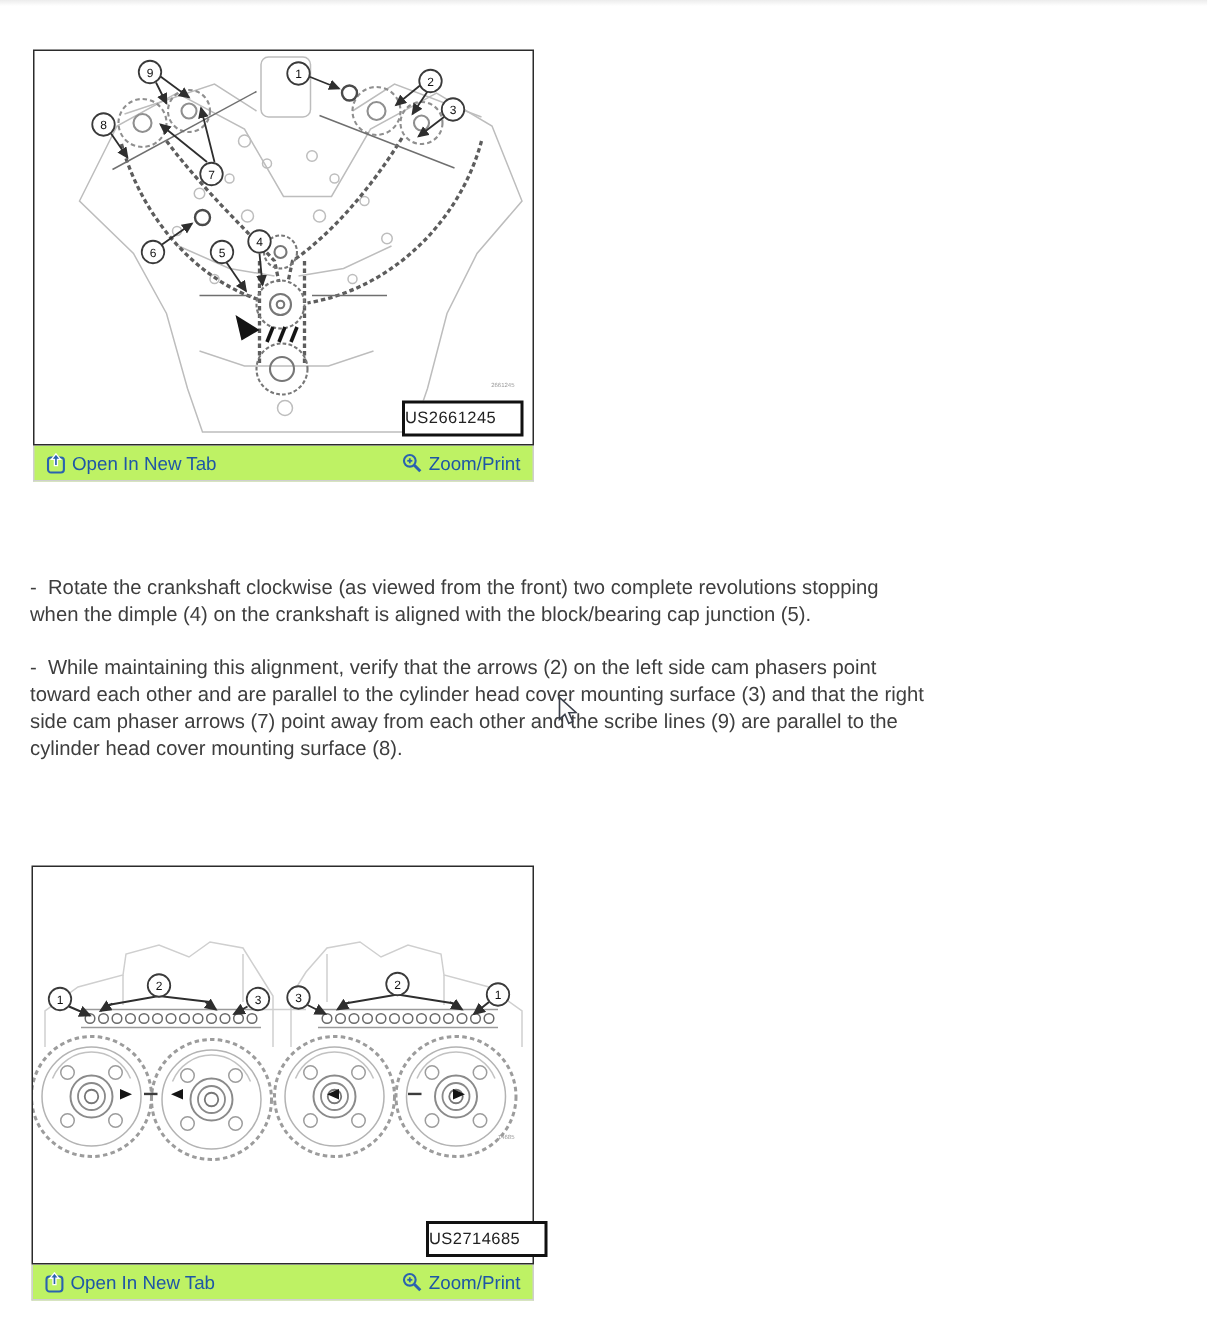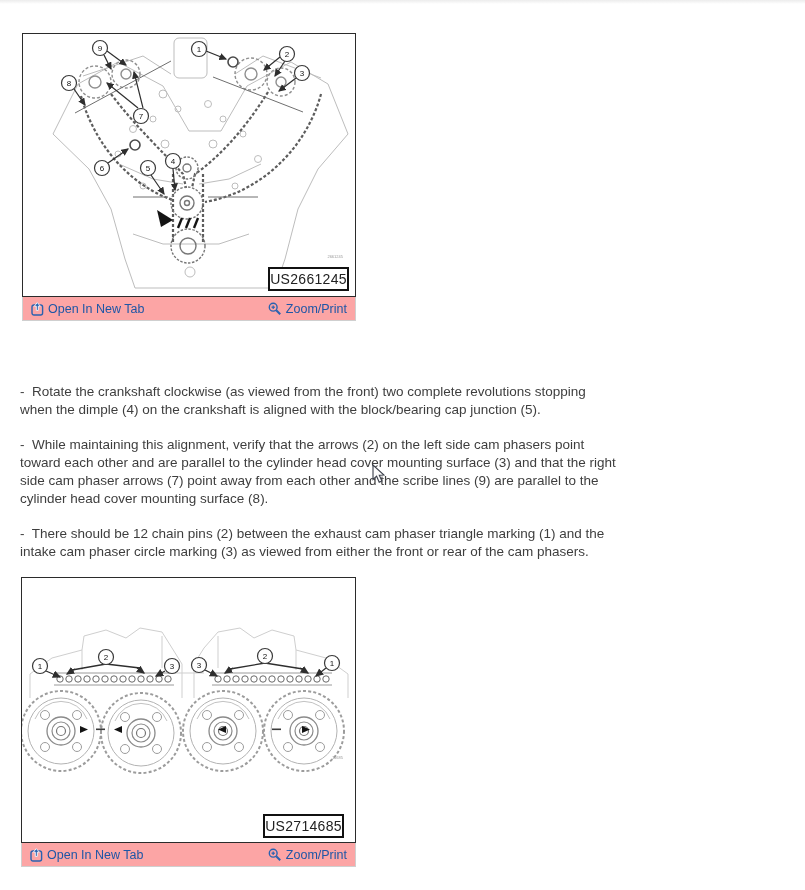--- a/index.html
+++ b/index.html
@@ -5,29 +5,29 @@
   html,body{margin:0;padding:0;background:#fff;}
   #page{position:relative;width:805px;height:890px;background:#ffffff;overflow:hidden;
         font-family:"Liberation Sans",sans-serif;}
   .top-strip{position:absolute;left:0;top:0;width:100%;height:4px;
         background:linear-gradient(#ececec,#ffffff);}
 
   
   .fig-widget{position:absolute;width:334px;}
   .fig-image{position:relative;height:264px;border:1px solid #2b2b2b;background:#fff;box-sizing:border-box;}
   .fig-toolbar{display:flex;justify-content:space-between;align-items:center;height:24px;
-        border:1px solid #cfcfcf;border-top:none;background:#fca5a5;box-sizing:border-box;
+        border:1px solid #cfcfcf;border-top:none;background:#bef264;box-sizing:border-box;
         padding:0 8px;}
   .tb-link{display:inline-flex;align-items:center;gap:4px;color:#1e56a6;font-size:12.5px;
         text-decoration:none;cursor:pointer;}
   .tb-link svg{display:block;}
 
   
-  .id-label{position:absolute;border:2px solid #111;background:#fff;font-size:14px;color:#222;
-        display:flex;align-items:center;justify-content:center;letter-spacing:.3px;}
+  .id-label{position:absolute;border:2px solid #111;background:#fff;font-size:11px;color:#222;
+        display:flex;align-items:center;letter-spacing:.3px;}
   .watermark{position:absolute;font-size:4px;color:#9a9a9a;}
 
   
   #text-block{position:absolute;left:20px;top:349px;width:600px;color:#3e3e3e;
         font-size:13.5px;line-height:18px;margin-top:34px;}
   #text-block p{margin:0 0 17px 0;}
 
   
   #cursor{position:absolute;left:372px;top:464px;width:13px;height:20px;pointer-events:none;}
 
@@ -198,21 +198,20 @@
           <line x1="8.2" y1="8.2" x2="12.2" y2="12.2" stroke="#2a62b0" stroke-width="2"></line>
         </svg>
         <span>Zoom/Print</span>
       </a>
     </div>
   </div>
 
   <div id="text-block">
     <p>-&nbsp; Rotate the crankshaft clockwise (as viewed from the front) two complete revolutions stopping when the dimple (4) on the crankshaft is aligned with the block/bearing cap junction (5).</p>
     <p>-&nbsp; While maintaining this alignment, verify that the arrows (2) on the left side cam phasers point toward each other and are parallel to the cylinder head cover mounting surface (3) and that the right side cam phaser arrows (7) point away from each other and the scribe lines (9) are parallel to the cylinder head cover mounting surface (8).</p>
-    <p>-&nbsp; There should be 12 chain pins (2) between the exhaust cam phaser triangle marking (1) and the intake cam phaser circle marking (3) as viewed from either the front or rear of the cam phasers.</p>
   </div>
 
   <div class="fig-widget" style="left:21px;top:577px;width:335px;">
     <div class="fig-image" style="height:266px;">
       <svg width="333" height="264" viewBox="0 0 333 264">
         <defs>
           <marker id="ah2" markerWidth="7" markerHeight="7" refX="5.5" refY="3" orient="auto">
             <path d="M0,0 L6.5,3 L0,6 Z" fill="#2e2e2e"></path>
           </marker>
           <g id="phaser" stroke="#9c9c9c" fill="none">
@@ -308,21 +307,21 @@
               <circle cx="243" cy="78" r="7.5"></circle>
               <text class="co" x="243" y="81" stroke="none">2</text>
             </g>
           <g>
               <circle cx="310" cy="85" r="7.5"></circle>
               <text class="co" x="310" y="88" stroke="none">1</text>
             </g>
         </g>
       </svg>
       <span class="watermark" style="right:12px;top:177px;">14685</span>
-      <div class="id-label" style="left:241px;top:236px;width:77px;height:20px;">
+      <div class="id-label" style="left:262px;top:236px;width:77px;height:20px;">
         <span>US2714685</span>
       </div>
     </div>
     <div class="fig-toolbar">
       <a class="tb-link">
         <svg width="13" height="14" viewBox="0 0 13 14">
           <rect x="1" y="3" width="10.6" height="10" rx="2" fill="none" stroke="#2a62b0" stroke-width="1.4"></rect>
           <path d="M6.3 0.6 L9.3 4.2 H7.3 V8.4 H5.3 V4.2 H3.3 Z" fill="#2a62b0" stroke="#fdfdfe" stroke-width="0.9"></path>
         </svg>
         <span>Open In New Tab</span>

